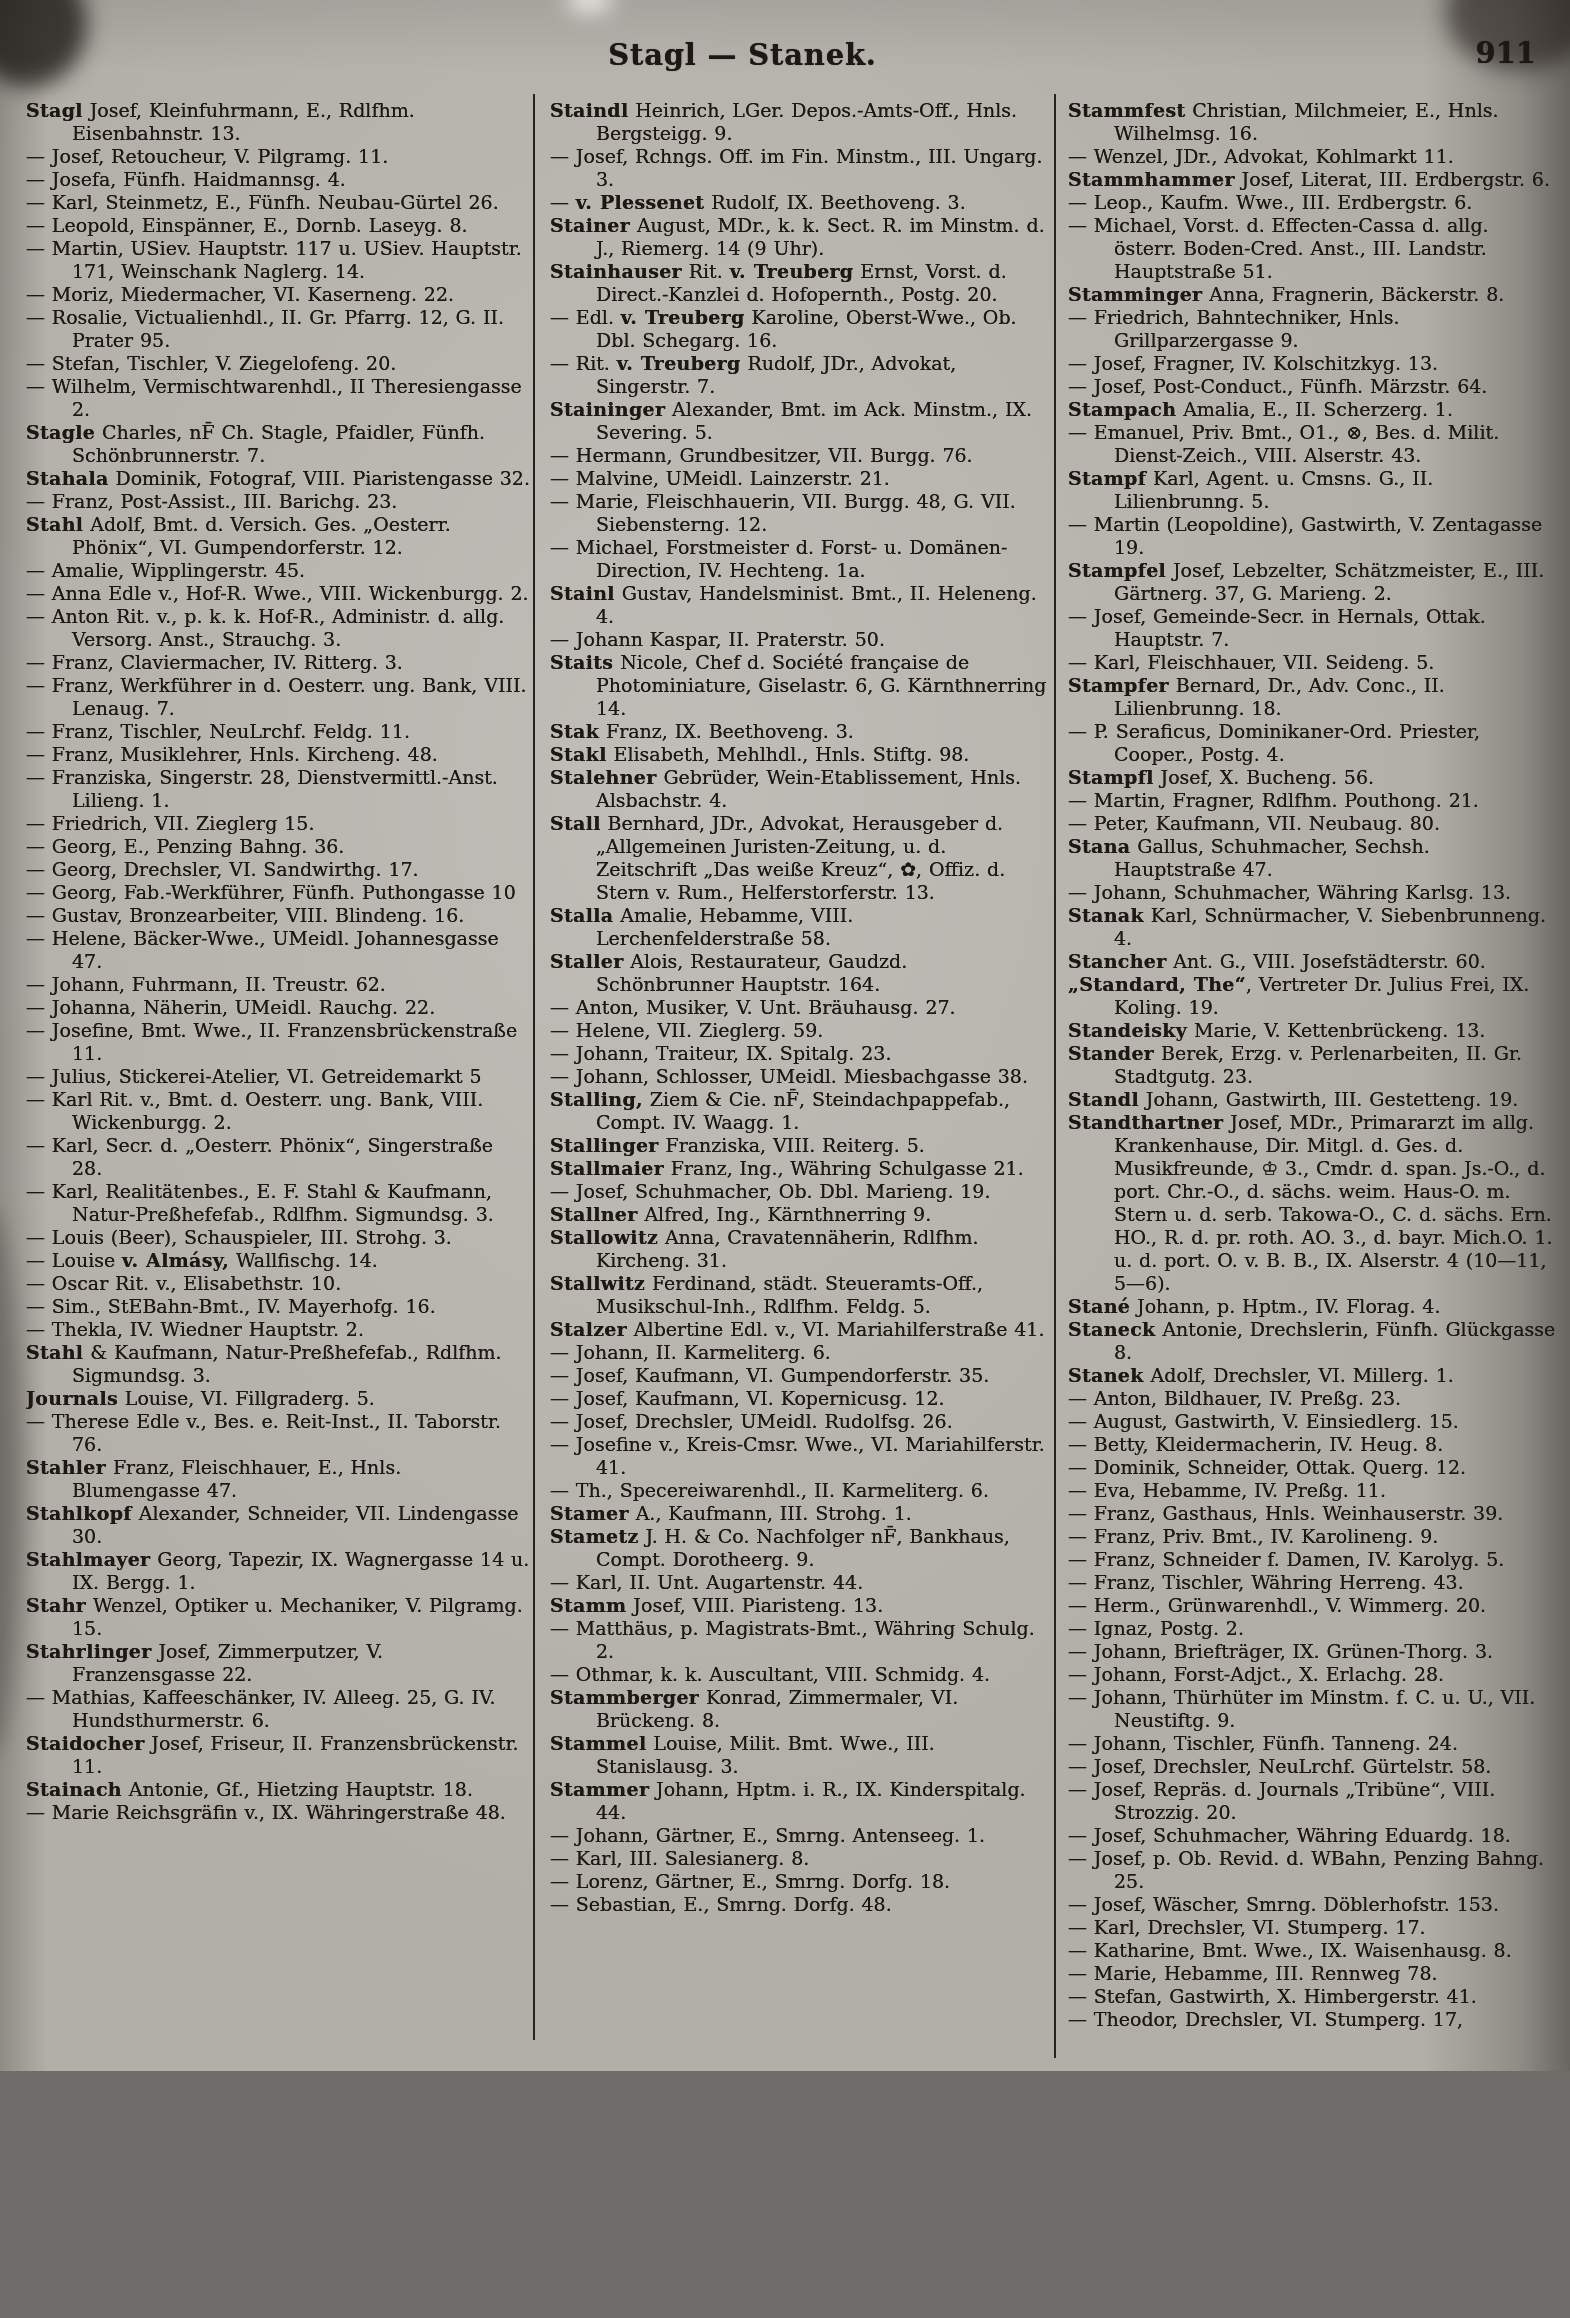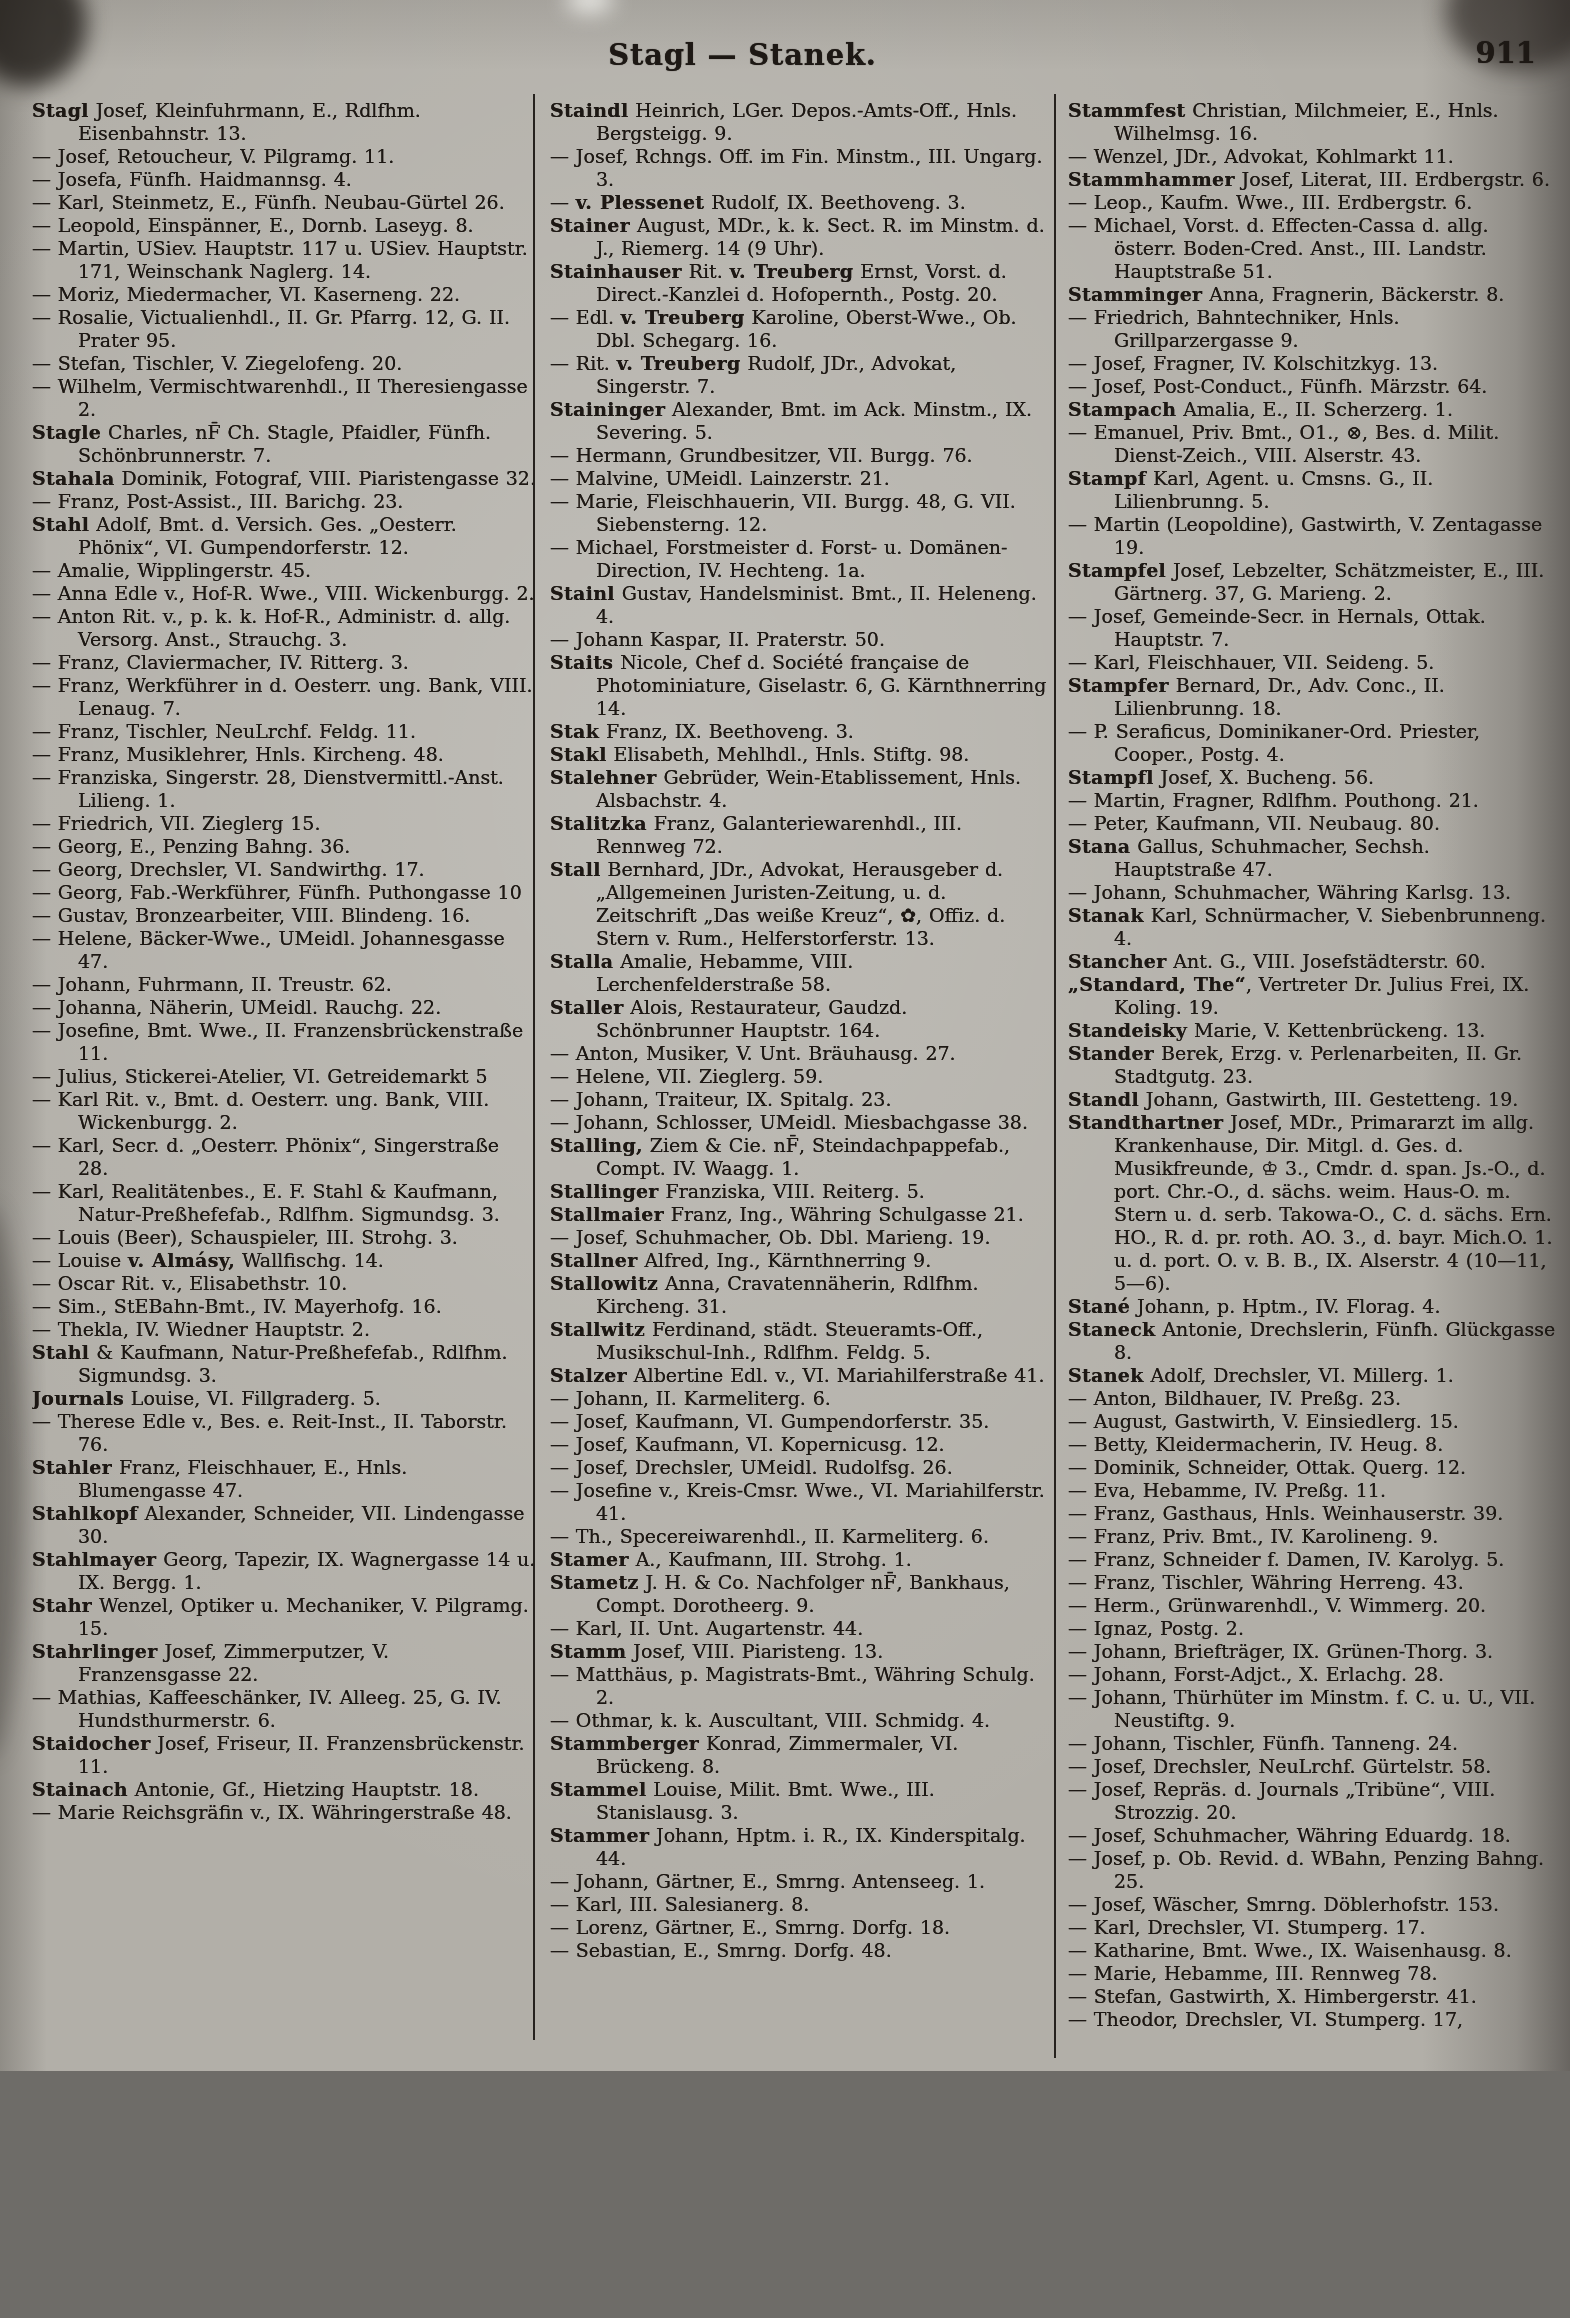--- a/index.html
+++ b/index.html
@@ -30,21 +30,21 @@
   .page-number{
     position:absolute;top:36px;right:35px;
     font-size:29px;font-weight:bold;
     text-shadow:0 0 0.8px rgba(20,14,8,0.9);
   }
   .col{
     position:absolute;top:99px;height:1946px;overflow:hidden;
     font-size:19px;line-height:23px;
     text-align:left;
   }
-  #c0{left:32px;width:504px;}
+  #c0{left:26px;width:504px;}
   #c1{left:550px;width:498px;}
   #c2{left:1068px;width:489px;}
   .vrule{position:absolute;width:2.4px;background:#26221e;}
   #r0{left:533px;top:94px;height:1946px;}
   #r1{left:1054px;top:94px;height:1964px;}
   .entry{
     margin:0;padding-left:46px;text-indent:-46px;
     text-shadow:0 0 0.5px rgba(25,18,10,0.85);
     word-spacing:0.8px;
   }
@@ -129,21 +129,20 @@
       <p class="entry">— Hermann, Grundbesitzer, VII. Burgg. 76.</p>
       <p class="entry">— Malvine, UMeidl. Lainzerstr. 21.</p>
       <p class="entry">— Marie, Fleischhauerin, VII. Burgg. 48, G. VII. Siebensterng. 12.</p>
       <p class="entry">— Michael, Forstmeister d. Forst- u. Domänen-Direction, IV. Hechteng. 1a.</p>
       <p class="entry"><b>Stainl</b> Gustav, Handelsminist. Bmt., II. Heleneng. 4.</p>
       <p class="entry">— Johann Kaspar, II. Praterstr. 50.</p>
       <p class="entry"><b>Staits</b> Nicole, Chef d. Société française de Photominiature, Giselastr. 6, G. Kärnthnerring 14.</p>
       <p class="entry"><b>Stak</b> Franz, IX. Beethoveng. 3.</p>
       <p class="entry"><b>Stakl</b> Elisabeth, Mehlhdl., Hnls. Stiftg. 98.</p>
       <p class="entry"><b>Stalehner</b> Gebrüder, Wein-Etablissement, Hnls. Alsbachstr. 4.</p>
-      <p class="entry"><b>Stalitzka</b> Franz, Galanteriewarenhdl., III. Rennweg 72.</p>
       <p class="entry"><b>Stall</b> Bernhard, JDr., Advokat, Herausgeber d. „Allgemeinen Juristen-Zeitung, u. d. Zeitschrift „Das weiße Kreuz“, ✿, Offiz. d. Stern v. Rum., Helferstorferstr. 13.</p>
       <p class="entry"><b>Stalla</b> Amalie, Hebamme, VIII. Lerchenfelderstraße 58.</p>
       <p class="entry"><b>Staller</b> Alois, Restaurateur, Gaudzd. Schönbrunner Hauptstr. 164.</p>
       <p class="entry">— Anton, Musiker, V. Unt. Bräuhausg. 27.</p>
       <p class="entry">— Helene, VII. Zieglerg. 59.</p>
       <p class="entry">— Johann, Traiteur, IX. Spitalg. 23.</p>
       <p class="entry">— Johann, Schlosser, UMeidl. Miesbachgasse 38.</p>
       <p class="entry"><b>Stalling,</b> Ziem &amp; Cie. nF̄, Steindachpappefab., Compt. IV. Waagg. 1.</p>
       <p class="entry"><b>Stallinger</b> Franziska, VIII. Reiterg. 5.</p>
       <p class="entry"><b>Stallmaier</b> Franz, Ing., Währing Schulgasse 21.</p>

